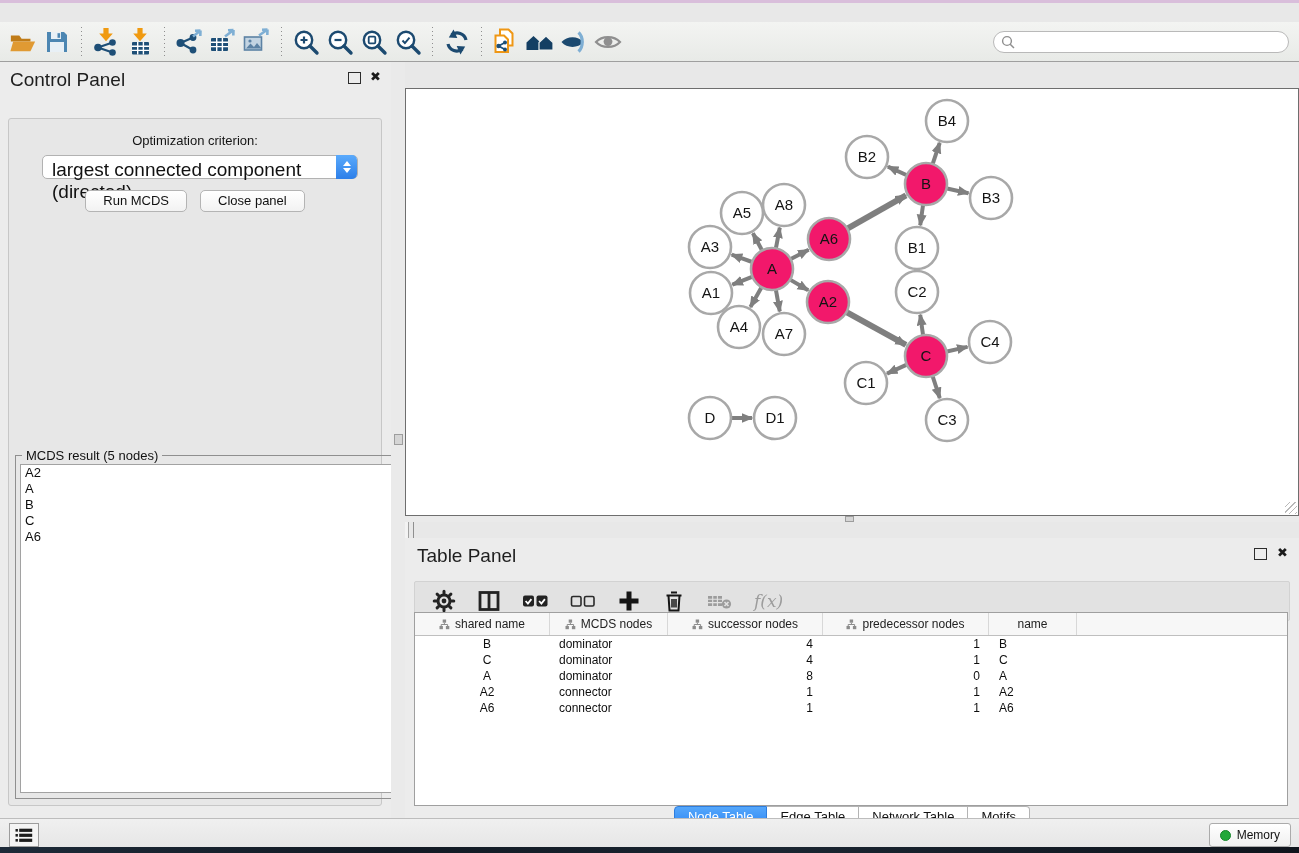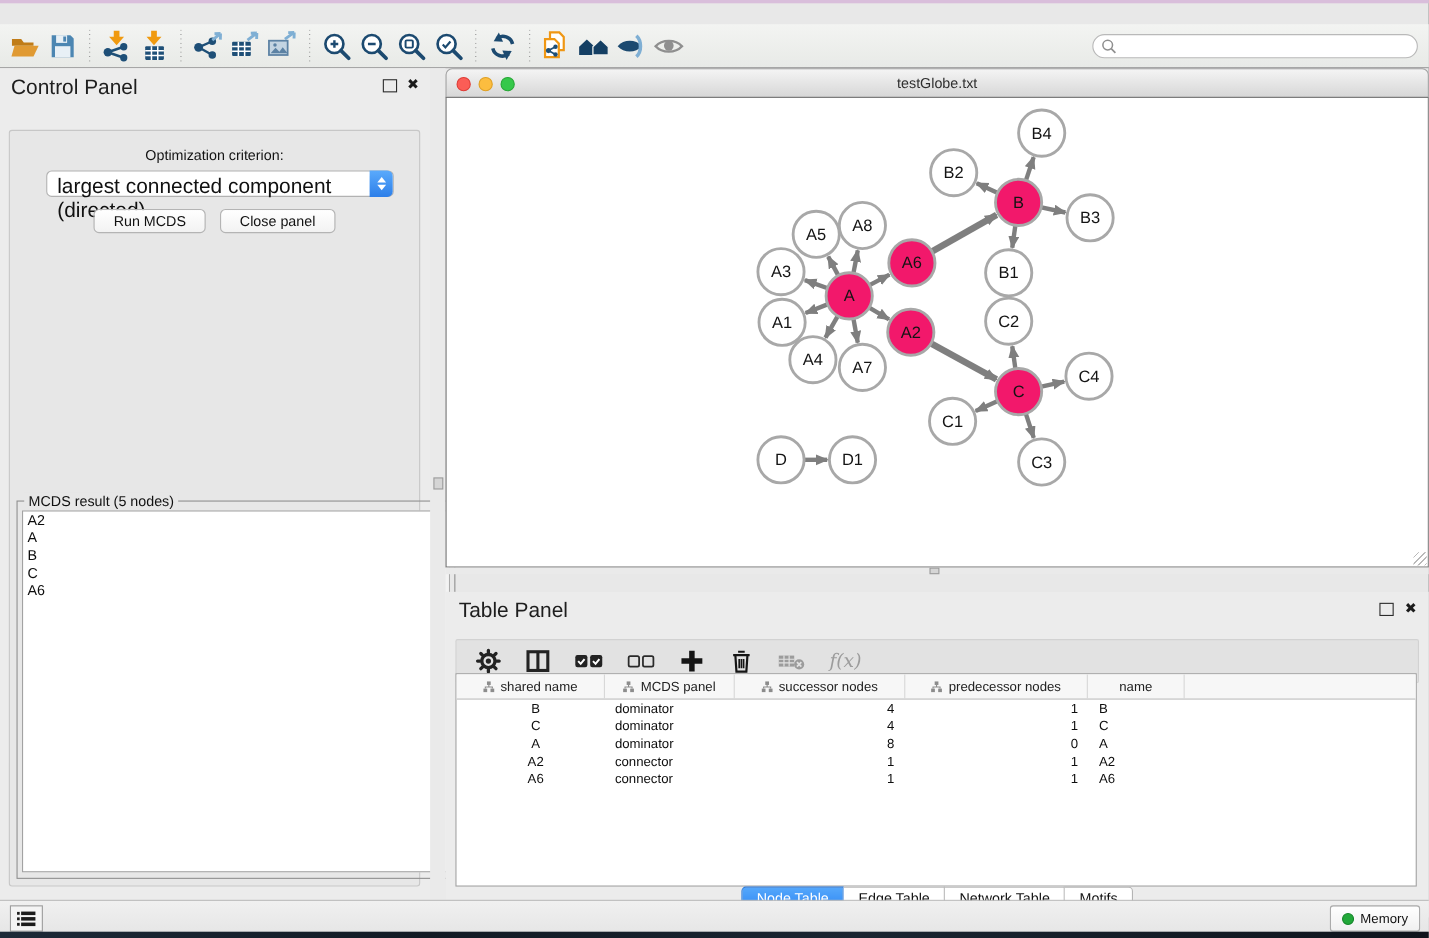--- a/index.html
+++ b/index.html
@@ -293,28 +293,20 @@
       </div>
     </div>
 
     <div class="divider-v">
       <div class="handle"></div>
     </div>
 
     <div class="right-area">
 
       <div class="net-window">
-        <div class="net-titlebar">
-          <div class="net-lights">
-            <div class="light red"></div>
-            <div class="light yellow"></div>
-            <div class="light green"></div>
-          </div>
-          <div class="title">testGlobe.txt</div>
-        </div>
         <div class="net-canvas">
           <svg width="892" height="426" viewBox="0 0 892 426">
               <defs>
                 <marker id="arrow" markerUnits="userSpaceOnUse" markerWidth="14" markerHeight="12" refX="10.5" refY="5" orient="auto">
                   <path d="M0 0 L12 5 L0 10 Z" fill="#7f7f7f"></path>
                 </marker>
               </defs>
               <line x1="357.5" y1="164.1" x2="346.9" y2="144.3" stroke="#7f7f7f" stroke-width="4" marker-end="url(#arrow)"></line>
               <line x1="369.3" y1="162.3" x2="373.8" y2="138.6" stroke="#7f7f7f" stroke-width="4" marker-end="url(#arrow)"></line>
               <line x1="349.0" y1="174.0" x2="325.7" y2="165.7" stroke="#7f7f7f" stroke-width="4" marker-end="url(#arrow)"></line>
@@ -500,21 +492,21 @@
                 </svg>
               <span>shared name</span>
             </div>
             <div class="th c2">
               <svg width="11" height="11" viewBox="0 0 11 11">
                   <rect x="3.7" y="0.5" width="3.4" height="3.2" fill="#8c8c8c"></rect>
                   <rect x="0.5" y="7" width="3.4" height="3.2" fill="#8c8c8c"></rect>
                   <rect x="6.9" y="7" width="3.4" height="3.2" fill="#8c8c8c"></rect>
                   <path d="M5.4 3.7 V5.5 M2.2 7 V5.5 H8.6 V7" stroke="#8c8c8c" fill="none"></path>
                 </svg>
-              <span>MCDS panel</span>
+              <span>MCDS nodes</span>
             </div>
             <div class="th c3">
               <svg width="11" height="11" viewBox="0 0 11 11">
                   <rect x="3.7" y="0.5" width="3.4" height="3.2" fill="#8c8c8c"></rect>
                   <rect x="0.5" y="7" width="3.4" height="3.2" fill="#8c8c8c"></rect>
                   <rect x="6.9" y="7" width="3.4" height="3.2" fill="#8c8c8c"></rect>
                   <path d="M5.4 3.7 V5.5 M2.2 7 V5.5 H8.6 V7" stroke="#8c8c8c" fill="none"></path>
                 </svg>
               <span>successor nodes</span>
             </div>

